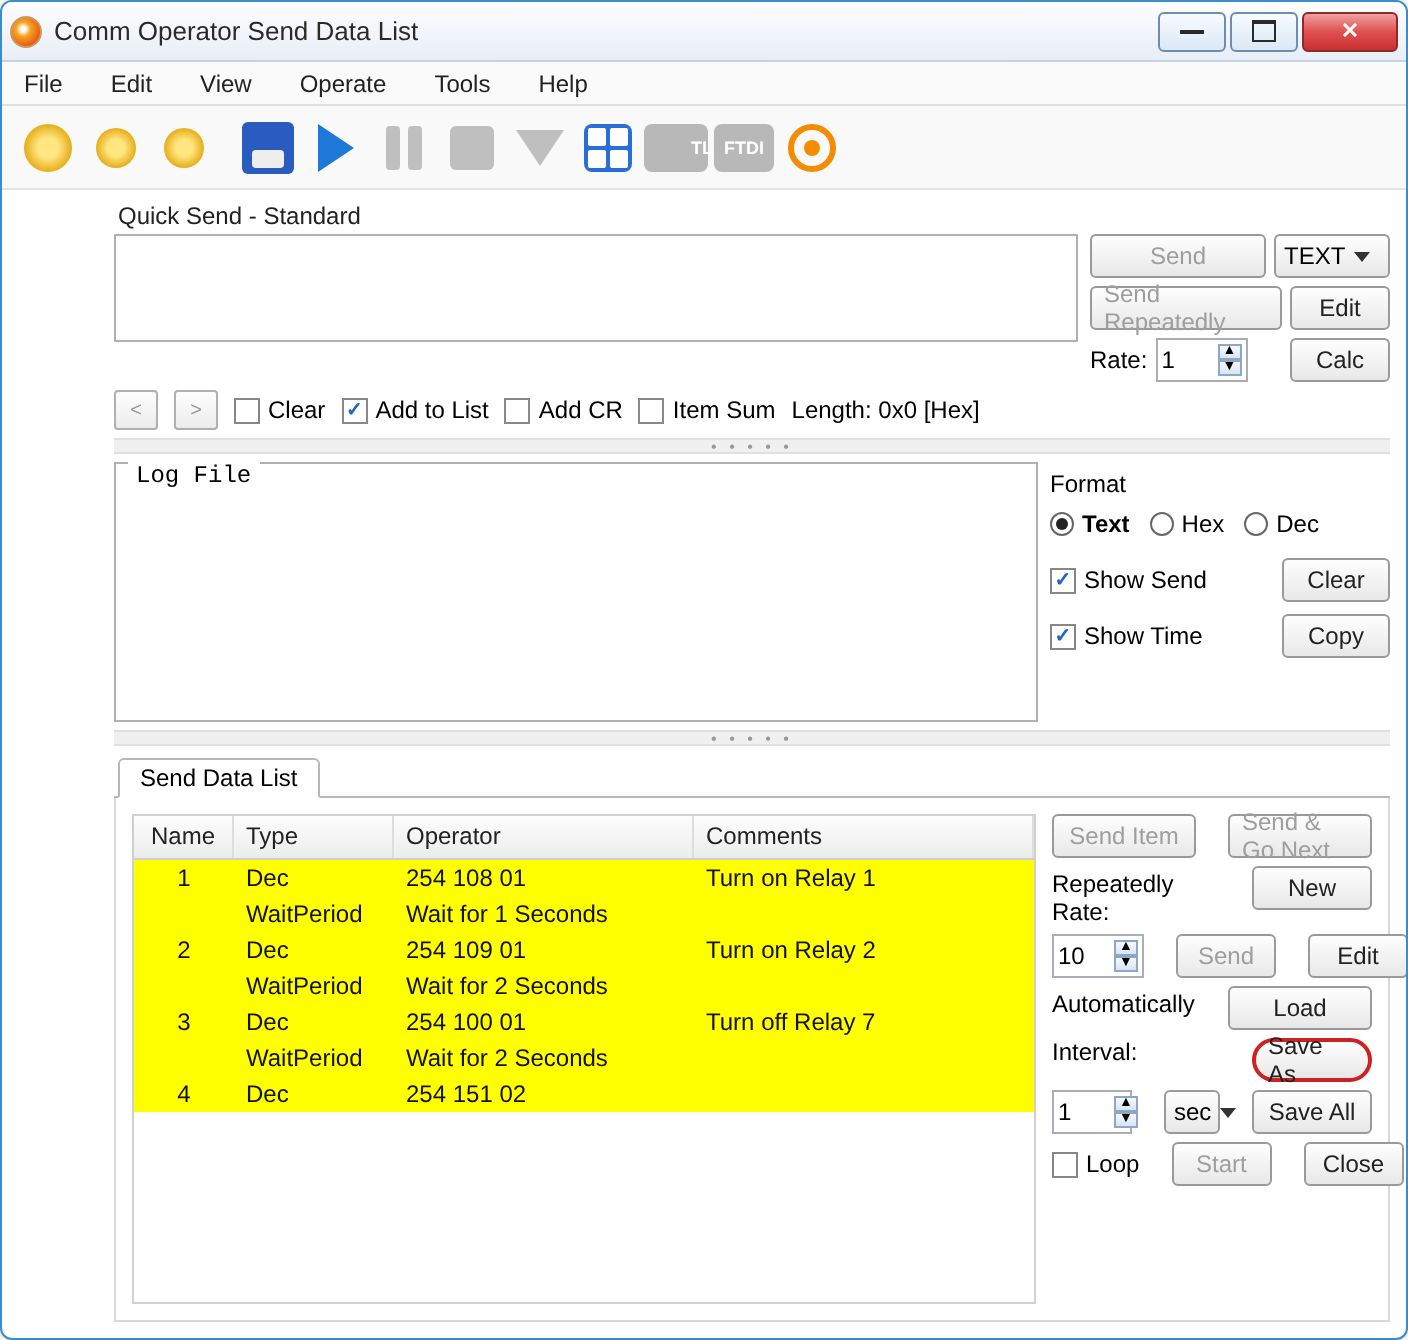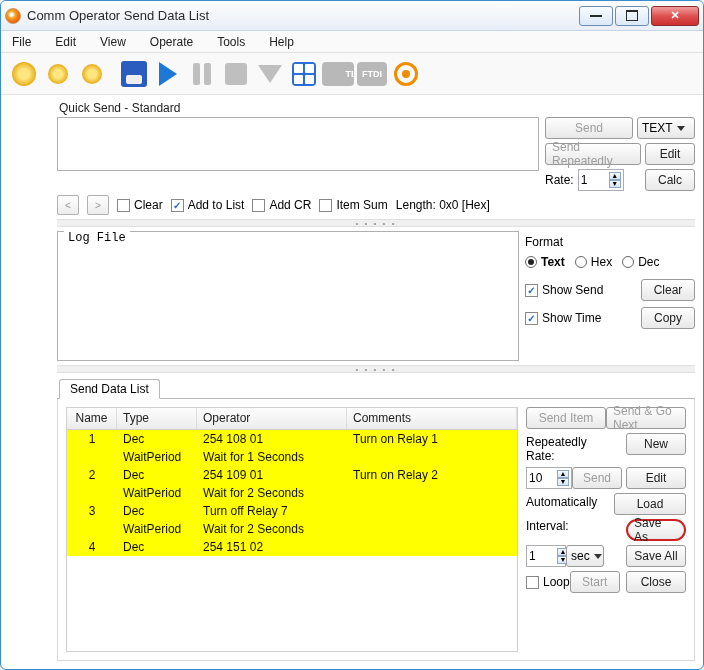--- a/index.html
+++ b/index.html
@@ -87,21 +87,21 @@
 .gh{padding:3px 6px;border-right:1px solid #ddd;font-size:12px;color:#222;}
 .c1{width:50px;text-align:center;}
 .c2{width:80px;}
 .c3{width:150px;}
 .c4{flex:1;}
 .grows{flex:1;overflow:auto;}
 .gr{display:flex;height:18px;align-items:center;}
 .gr.y{background:#ffff00;}
 .gc{padding:1px 6px;font-size:12px;color:#111;white-space:nowrap;overflow:hidden;}
 .list-side{width:160px;display:flex;flex-direction:column;gap:4px;}
-.list-side .row{display:flex;gap:0;}
+.list-side .row{display:flex;gap:16px;}
 .grp{font-size:12px;margin-top:2px;}
 .highlight-ring{border:2px solid #cc2222!important;border-radius:12px!important;}
 </style>
 </head>
 <body>
 
 <div class="window">
   <div class="titlebar">
     <div class="appicon"></div>
     <div class="title">Comm Operator    Send Data List</div>
@@ -293,20 +293,21 @@
               </div>
               <div class="gr y">
                 <div class="gc c1"></div>
                 <div class="gc c2">WaitPeriod</div>
                 <div class="gc c3">Wait for 2 Seconds</div>
                 <div class="gc c4"></div>
               </div>
               <div class="gr y">
                 <div class="gc c1">3</div>
                 <div class="gc c2">Dec</div>
+                <div class="gc c3">254 100 01</div>
                 <div class="gc c4">Turn off Relay 7</div>
               </div>
               <div class="gr y">
                 <div class="gc c1"></div>
                 <div class="gc c2">WaitPeriod</div>
                 <div class="gc c3">Wait for 2 Seconds</div>
                 <div class="gc c4"></div>
               </div>
               <div class="gr y">
                 <div class="gc c1">4</div>
@@ -377,21 +378,21 @@
             <div class="btn highlight-ring" style="width:60px">Save As</div>
           </div>
           <div class="row">
             <div class="numspin" style="width:40px">
                 <input value="1" style="">
                 <div class="spinbtns">
                   <span>▲</span>
                   <span>▼</span>
                 </div>
               </div>
-            <div class="combo" style="width:38px">
+            <div class="combo" style="width:28px">
                 <span>sec</span>
               </div>
             <div class="btn" style="width:60px;margin-left:auto">Save All</div>
           </div>
           <div class="row">
             <label class="chk">
                 <span class="box"></span>
                 <span>Loop</span>
               </label>
             <div class="btn disabled" style="width:44px">Start</div>

